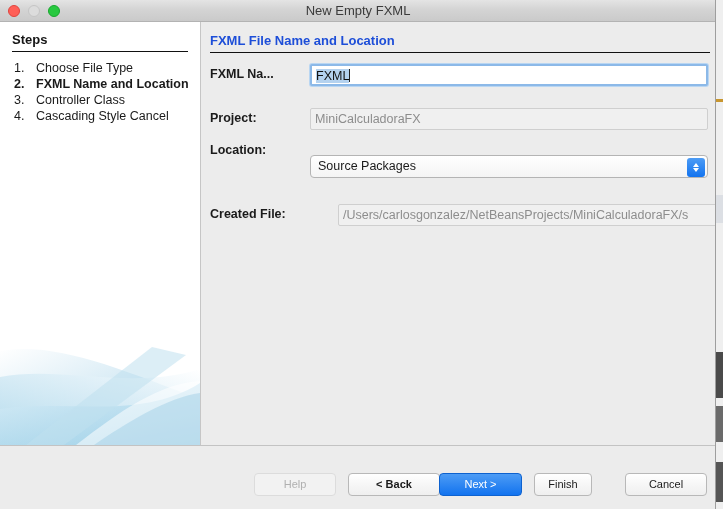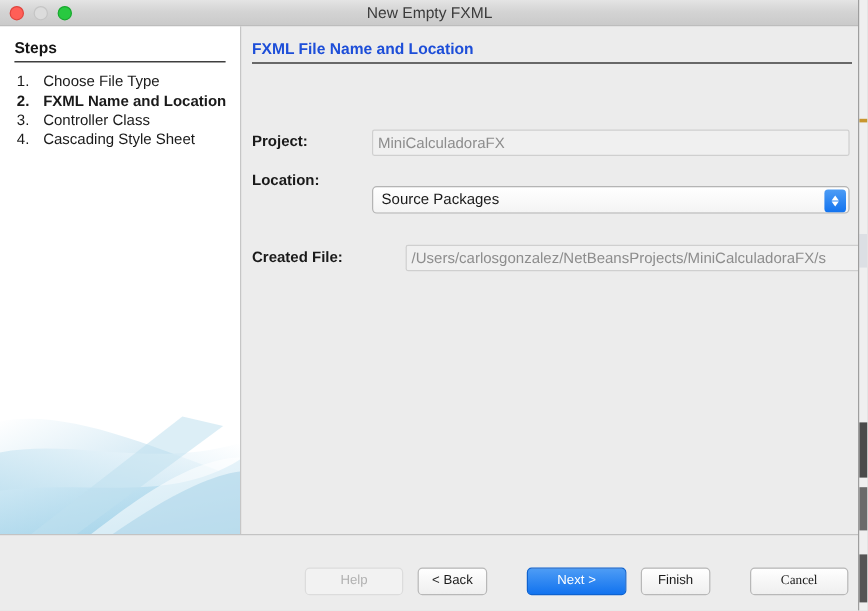--- a/index.html
+++ b/index.html
@@ -391,21 +391,21 @@
         <li class="step current">
           <span class="num">2.</span>
           <span class="lbl">FXML Name and Location</span>
         </li>
         <li class="step">
           <span class="num">3.</span>
           <span class="lbl">Controller Class</span>
         </li>
         <li class="step">
           <span class="num">4.</span>
-          <span class="lbl">Cascading Style Sheet</span>
+          <span class="lbl">Cascading Style Cancel</span>
         </li>
       </ul>
 
       <svg class="swoosh" viewBox="0 0 200 120" preserveAspectRatio="none">
         <defs>
           <linearGradient id="g1" x1="0" y1="0" x2="1" y2="1">
             <stop offset="0%" stop-color="#ffffff"></stop>
             <stop offset="55%" stop-color="#cfe7f3"></stop>
             <stop offset="100%" stop-color="#9fd0e8"></stop>
           </linearGradient>
@@ -425,20 +425,24 @@
         <path d="M152,22 L26,120 L64,120 L186,30 Z" fill="#bfe0ef" opacity="0.55"></path>
         <path d="M200,56 C160,58 120,86 76,120 L200,120 Z" fill="#ffffff" opacity="0.55"></path>
         <path d="M200,68 C168,72 126,98 94,120 L200,120 Z" fill="#9bcde5" opacity="0.45"></path>
       </svg>
     </div>
 
     <div class="content">
       <div class="content-title">FXML File Name and Location</div>
       <div class="content-underline"></div>
 
+      <div class="form-row" style="top:42px;">
+        <span class="flabel">FXML Na...</span>
+        <div class="tf focused" style="top:0;"><span class="sel">FXML</span><span class="caret"></span></div>
+      </div>
 
       <div class="form-row" style="top:86px;">
         <span class="flabel">Project:</span>
         <div class="tf readonly" style="top:0;">MiniCalculadoraFX</div>
       </div>
 
       <div class="form-row" style="top:118px;">
         <span class="flabel">Location:</span>
         <div class="combo" style="top:15px;">
           <span>Source Packages</span>
@@ -451,20 +455,20 @@
 
 
       <div class="form-row" style="top:182px;">
         <span class="flabel">Created File:</span>
         <div class="tf readonly" style="top:0;margin-left:28px;">/Users/carlosgonzalez/NetBeansProjects/MiniCalculadoraFX/s</div>
       </div>
     </div>
 
     <div class="buttonbar">
       <button class="btn disabled" style="left:254px; width:82px;">Help</button>
-      <button class="btn" style="left:348px; width:58px;">&lt; Back</button>
+      <button class="btn" style="left:348px; width:92px;font-weight:bold;">&lt; Back</button>
       <button class="btn default" style="left:439px; width:83px;">Next &gt;</button>
       <button class="btn" style="left:534px; width:58px;">Finish</button>
-      <button class="btn" style="left:625px; width:82px;font-family:Liberation Serif, serif;">Cancel</button>
+      <button class="btn" style="left:625px; width:82px;">Cancel</button>
     </div>
 
   </div>
 </div>
 
 </body></html>

